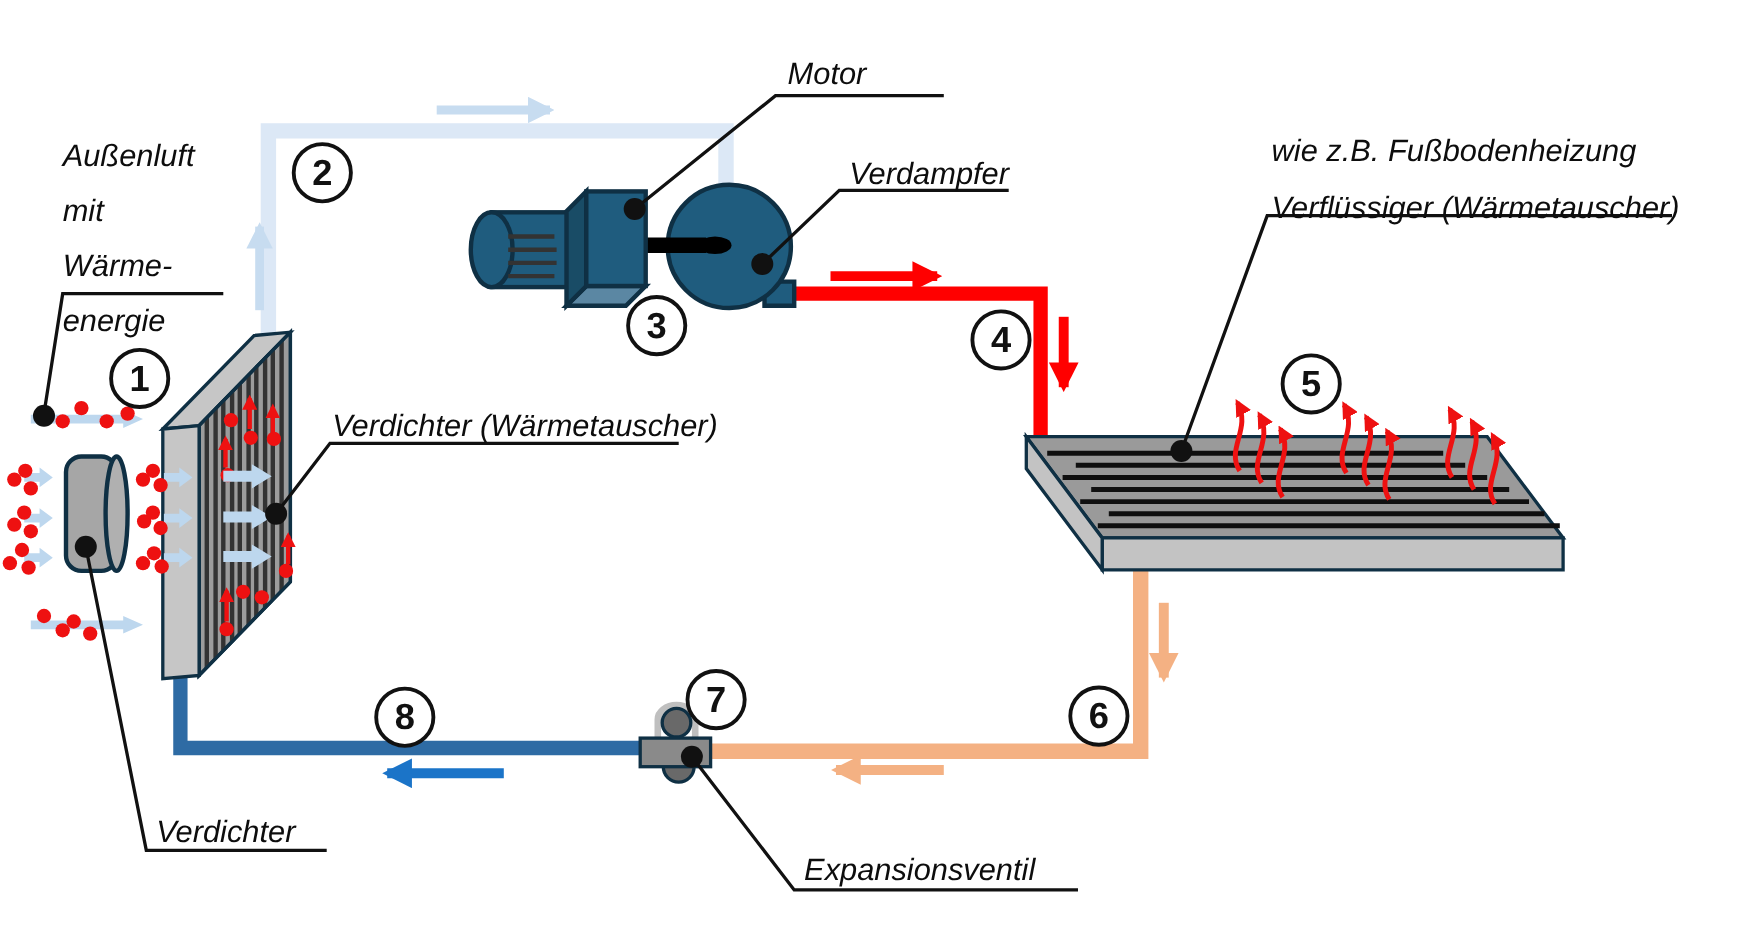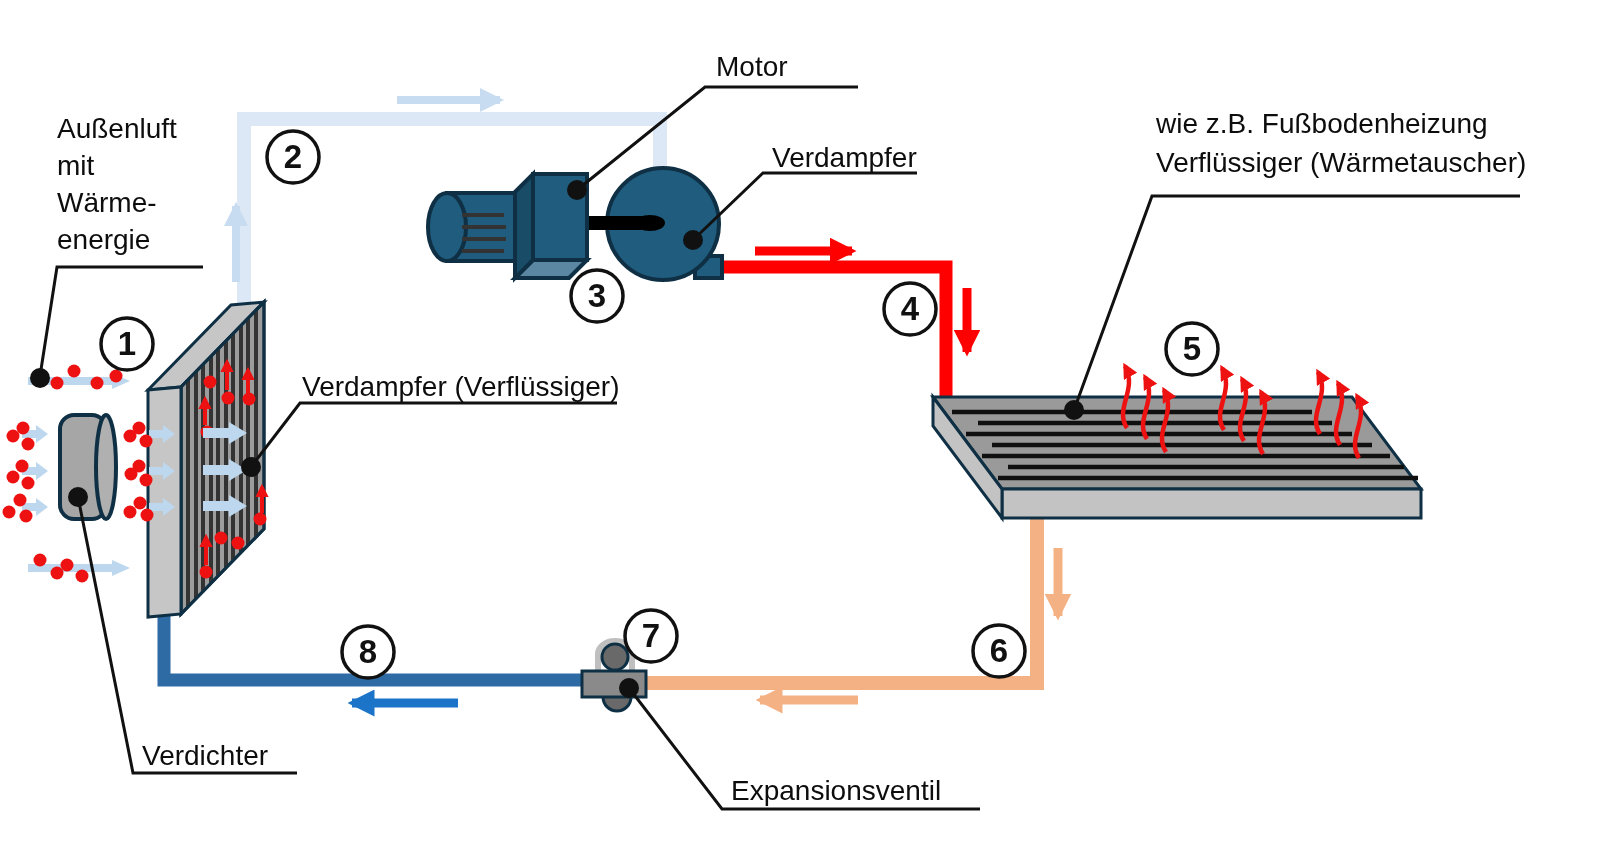--- a/index.html
+++ b/index.html
@@ -1,20 +1,20 @@
 <!DOCTYPE html>
 <html style="--cold_gas_pipe: #DCE8F6; --cold_gas_arrow: #C7DCF0; --hot_gas_pipe: #FF0000; --warm_liquid_pipe: #F4B183; --cold_liquid_pipe: #2E6BA4; --flow_arrow_blue: #1B74C8; --air_arrow_blue: #BDD7EE; --heat_red: #EE1111; --machine_teal: #1F5C7E; --machine_teal_dark: #194C66; --machine_teal_light: #5B87A3; --outline_navy: #0F3044; --metal_gray: #9C9C9C; --metal_gray_light: #C6C6C6; --stripe_dark: #333333; --panel_top_gray: #9A9A9A; --panel_front_gray: #C3C3C3; --fan_gray: #A6A6A6; --fan_face_gray: #B0B0B0; --valve_gray: #8A8A8A; --valve_gray_dark: #696969; --yoke_gray: #BFBFBF; --text_black: #0D0D0D;"><head>
 <meta charset="utf-8">
 <style>
   html,body{margin:0;padding:0;background:#fff;}
   .canvas{position:relative;width:1602px;height:859px;background:#ffffff;overflow:hidden;
           font-family:"Liberation Sans",sans-serif;}
   .canvas > svg{position:absolute;left:0;top:0;}
-  .lbl{position:absolute;color:var(--text_black);font-size:28px;line-height:37px;white-space:nowrap;}
-  .lbl div{white-space:nowrap;}
+  .lbl{position:absolute;color:var(--text_black);font-size:28px;line-height:37px;white-space:nowrap;font-style:italic;}
+  .lbl div{white-space:nowrap;margin-top:13px;}
 
   
   .pipe{fill:none;}
   .pipe-cold-gas{stroke:var(--cold_gas_pipe);stroke-width:14;}
   .pipe-hot-gas{stroke:var(--hot_gas_pipe);stroke-width:13;}
   .pipe-warm-liquid{stroke:var(--warm_liquid_pipe);stroke-width:14;}
   .pipe-cold-liquid{stroke:var(--cold_liquid_pipe);stroke-width:13;}
 
   
   .fa{fill:none;}
@@ -303,21 +303,21 @@
   </g>
 </svg>
 
 <div class="lbl" style="left:57px;top:110px;">
   <div>Außenluft</div>
   <div>mit</div>
   <div>Wärme-</div>
   <div>energie</div>
 </div>
 
-<div class="lbl" style="left:302px;top:368px;">Verdampfer (Verflüssiger)</div>
+<div class="lbl" style="left:302px;top:368px;">Verdichter (Wärmetauscher)</div>
 
 <div class="lbl" style="left:716px;top:48px;">Motor</div>
 
 <div class="lbl" style="left:772px;top:139px;">Verdampfer</div>
 
 <div class="lbl" style="left:1156px;top:104px;line-height:39px;">
   <div>wie z.B. Fußbodenheizung</div>
   <div>Verflüssiger (Wärmetauscher)</div>
 </div>
 

